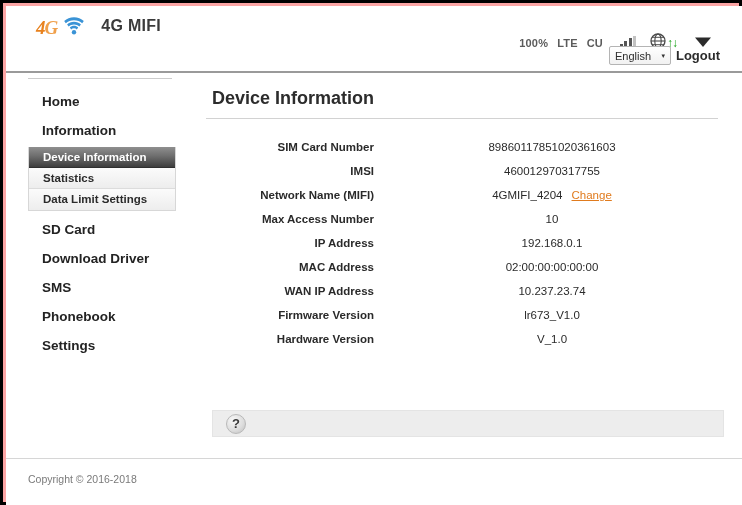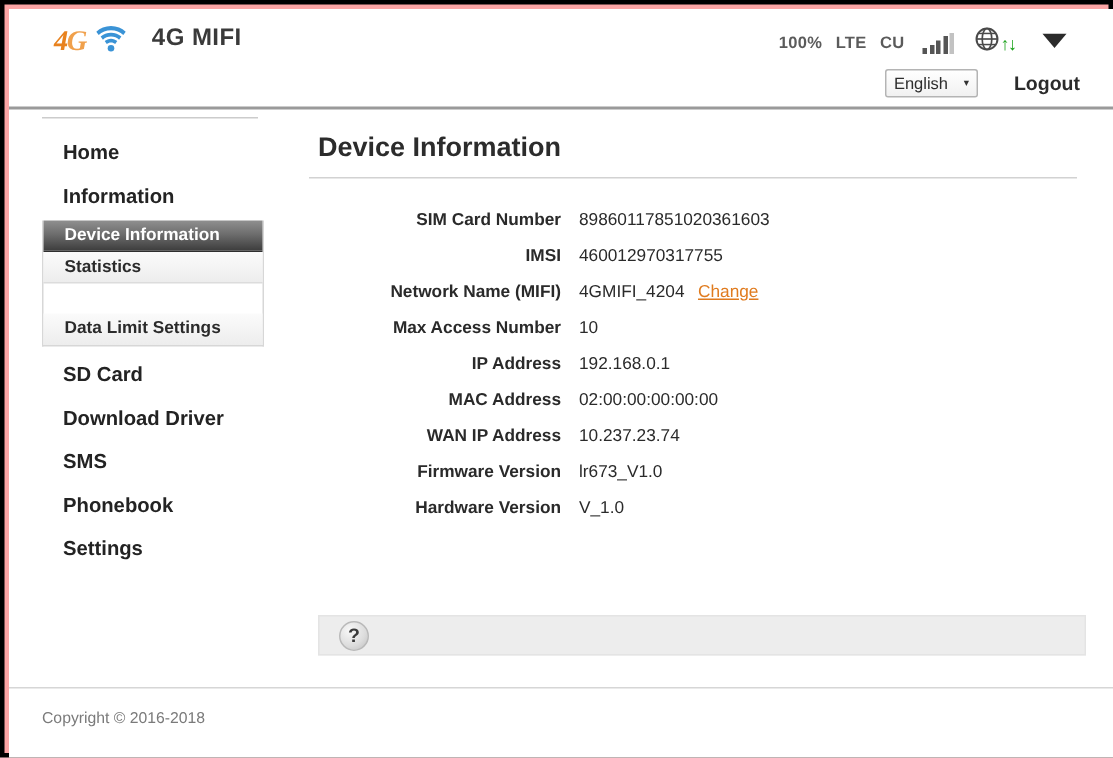--- a/index.html
+++ b/index.html
@@ -67,21 +67,21 @@
     margin-left: 16px;
     font-size: 16px;
     font-weight: bold;
     color: #3a3a3a;
     letter-spacing: 0.3px;
   }
 
   .status-bar {
     position: absolute;
     right: 30px;
-    top: 12px;
+    top: 27px;
     display: flex;
     align-items: center;
     gap: 9px;
   }
   .status-text {
     font-size: 11px;
     font-weight: bold;
     color: #5b5b5b;
     letter-spacing: 0.2px;
   }
@@ -125,21 +125,21 @@
     height: 2px;
     background: #9a9a9a;
   }
 
   .subbar {
     position: absolute;
     right: 22px;
     top: 40px;
     display: flex;
     align-items: center;
-    gap: 24px;
+    gap: 5px;
   }
   .lang-select {
     display: flex;
     align-items: center;
     justify-content: space-between;
     width: 62px;
     height: 19px;
     padding: 0 5px;
     box-sizing: border-box;
     border: 1px solid #b4b4b4;
@@ -192,21 +192,21 @@
     font-weight: bold;
     color: #2b2b2b;
     height: 21px;
     line-height: 21px;
     padding-left: 14px;
     box-sizing: border-box;
     background: linear-gradient(to bottom, #fbfbfb 0%, #ededed 100%);
     border-bottom: 1px solid #dcdcdc;
     cursor: pointer;
   }
-  .sub-item:last-child { border-bottom: none; margin-top: 20px; }
+  .sub-item:last-child { border-bottom: none; }
   .sub-item.active {
     background: linear-gradient(to bottom, #8f8f8f 0%, #6e6e6e 45%, #3d3d3d 100%);
     color: #ffffff;
     border-bottom: 1px solid #2f2f2f;
   }
 
   
   .content {
     position: absolute;
     left: 200px;
@@ -239,20 +239,21 @@
     text-align: right;
     font-weight: bold;
     color: #2a2a2a;
     padding-right: 12px !important;
     white-space: nowrap;
   }
   .info-value {
     color: #2a2a2a;
     font-weight: normal;
     white-space: nowrap;
+    text-align: center;
   }
   .change-link {
     color: #e07b1e;
     text-decoration: underline;
     font-weight: normal;
     margin-left: 9px;
     cursor: pointer;
   }
   .help-bar {
     position: absolute;

